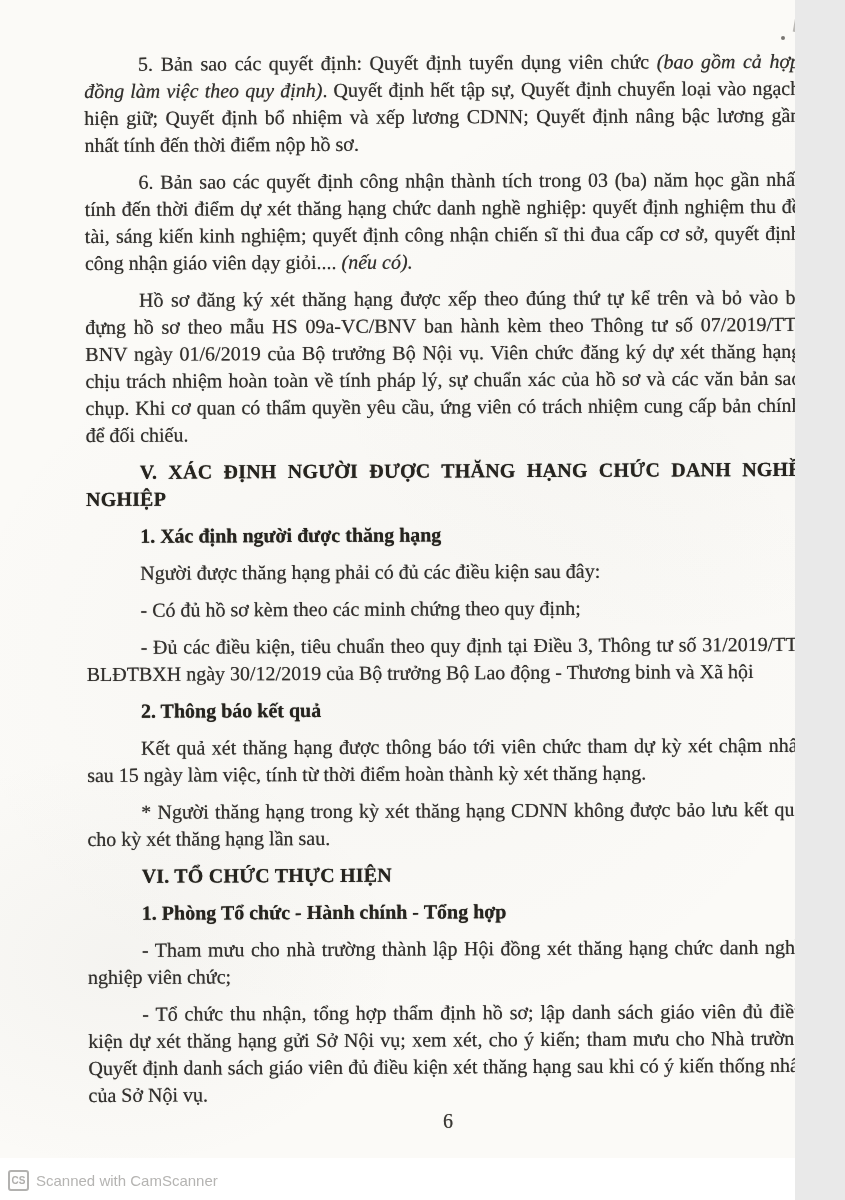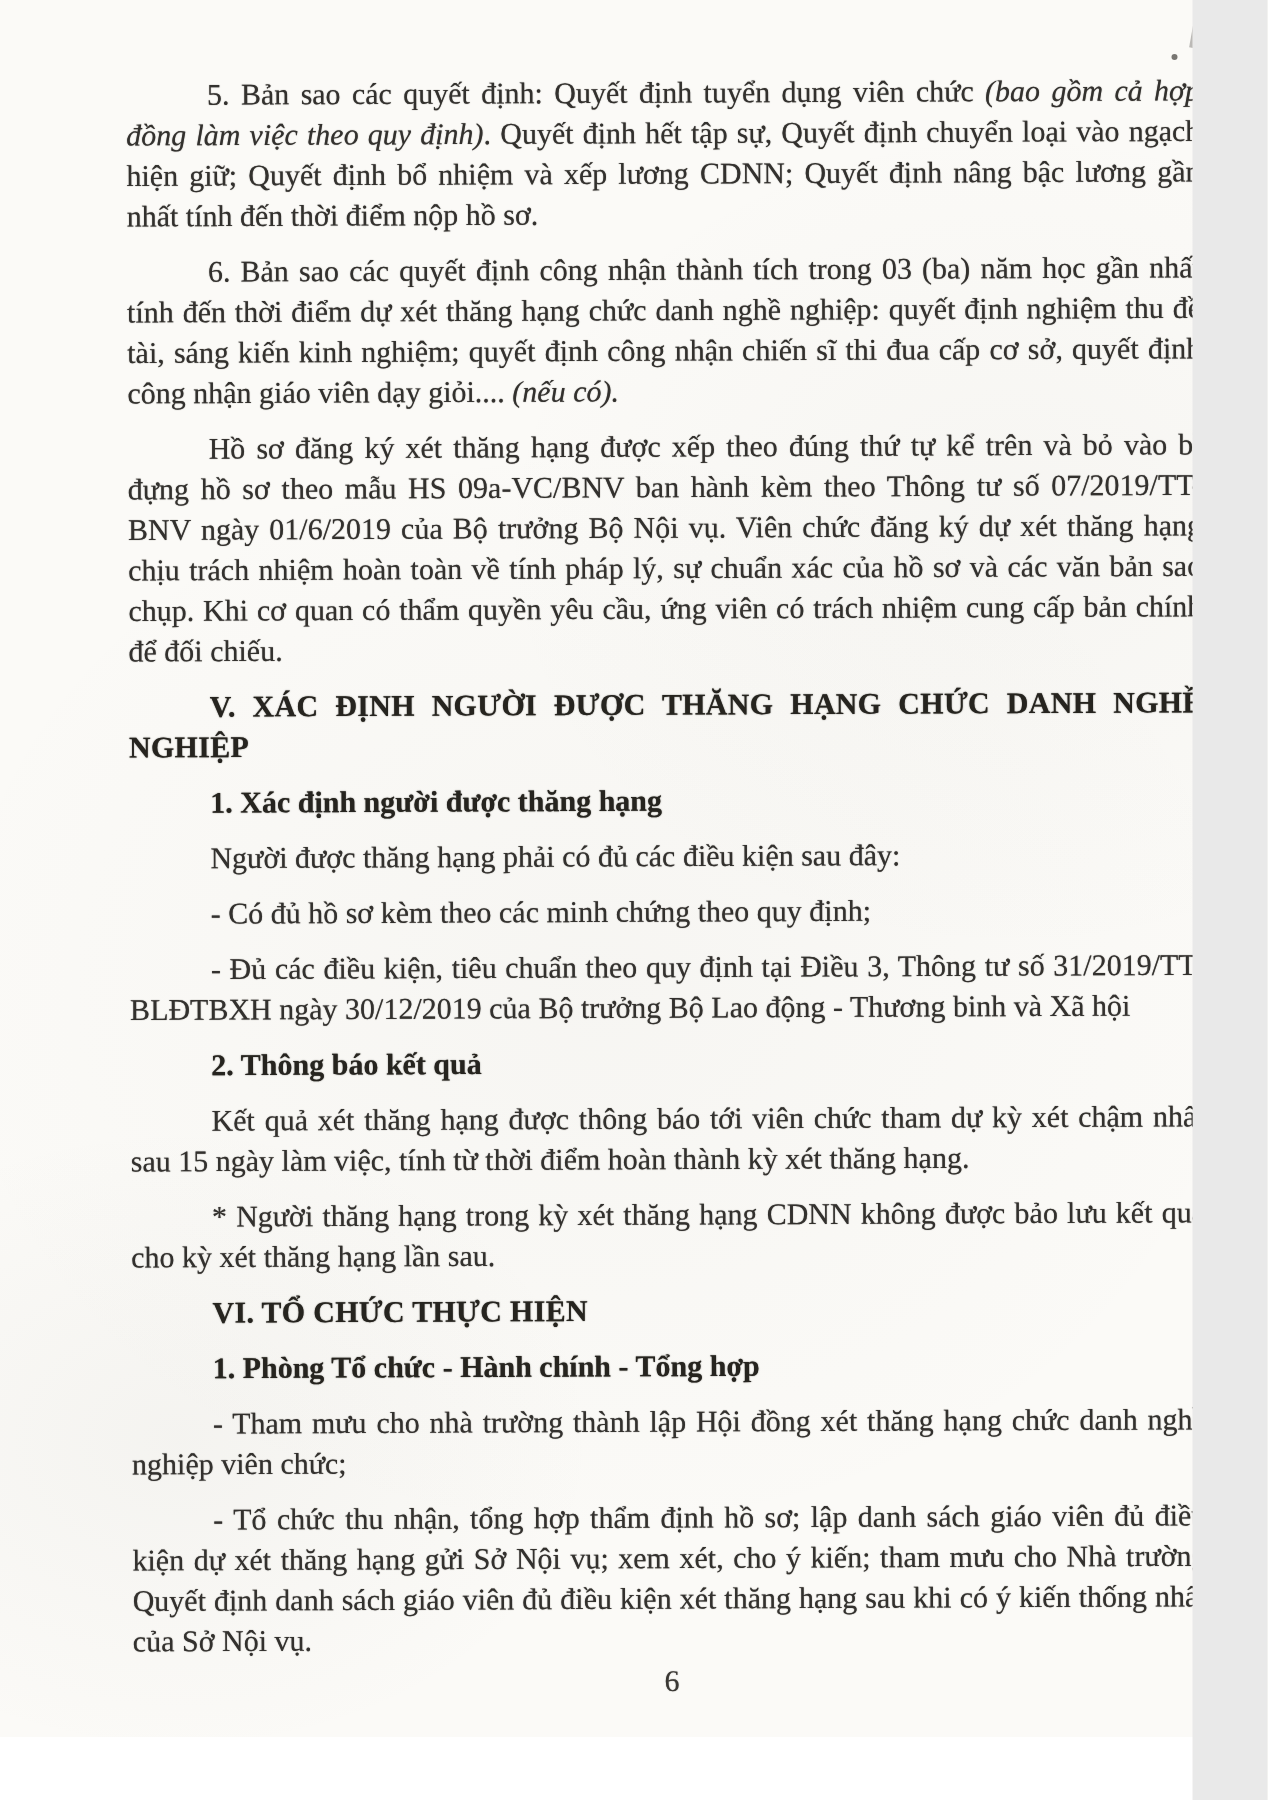--- a/index.html
+++ b/index.html
@@ -111,14 +111,18 @@
     <p class="heading">1. Phòng Tổ chức - Hành chính - Tổng hợp</p>
 
     <p>- Tham mưu cho nhà trường thành lập Hội đồng xét thăng hạng chức danh nghề nghiệp viên chức;</p>
 
     <p>- Tổ chức thu nhận, tổng hợp thẩm định hồ sơ; lập danh sách giáo viên đủ điều kiện dự xét thăng hạng gửi Sở Nội vụ; xem xét, cho ý kiến; tham mưu cho Nhà trường Quyết định danh sách giáo viên đủ điều kiện xét thăng hạng sau khi có ý kiến thống nhất của Sở Nội vụ.</p>
 
   </div>
 
   <div class="page-number">6</div>
 
+  <div class="cam-footer">
+    <span class="cs-badge">CS</span>
+    <span class="label">Scanned with CamScanner</span>
+  </div>
 
 </div>
 
 </body></html>

